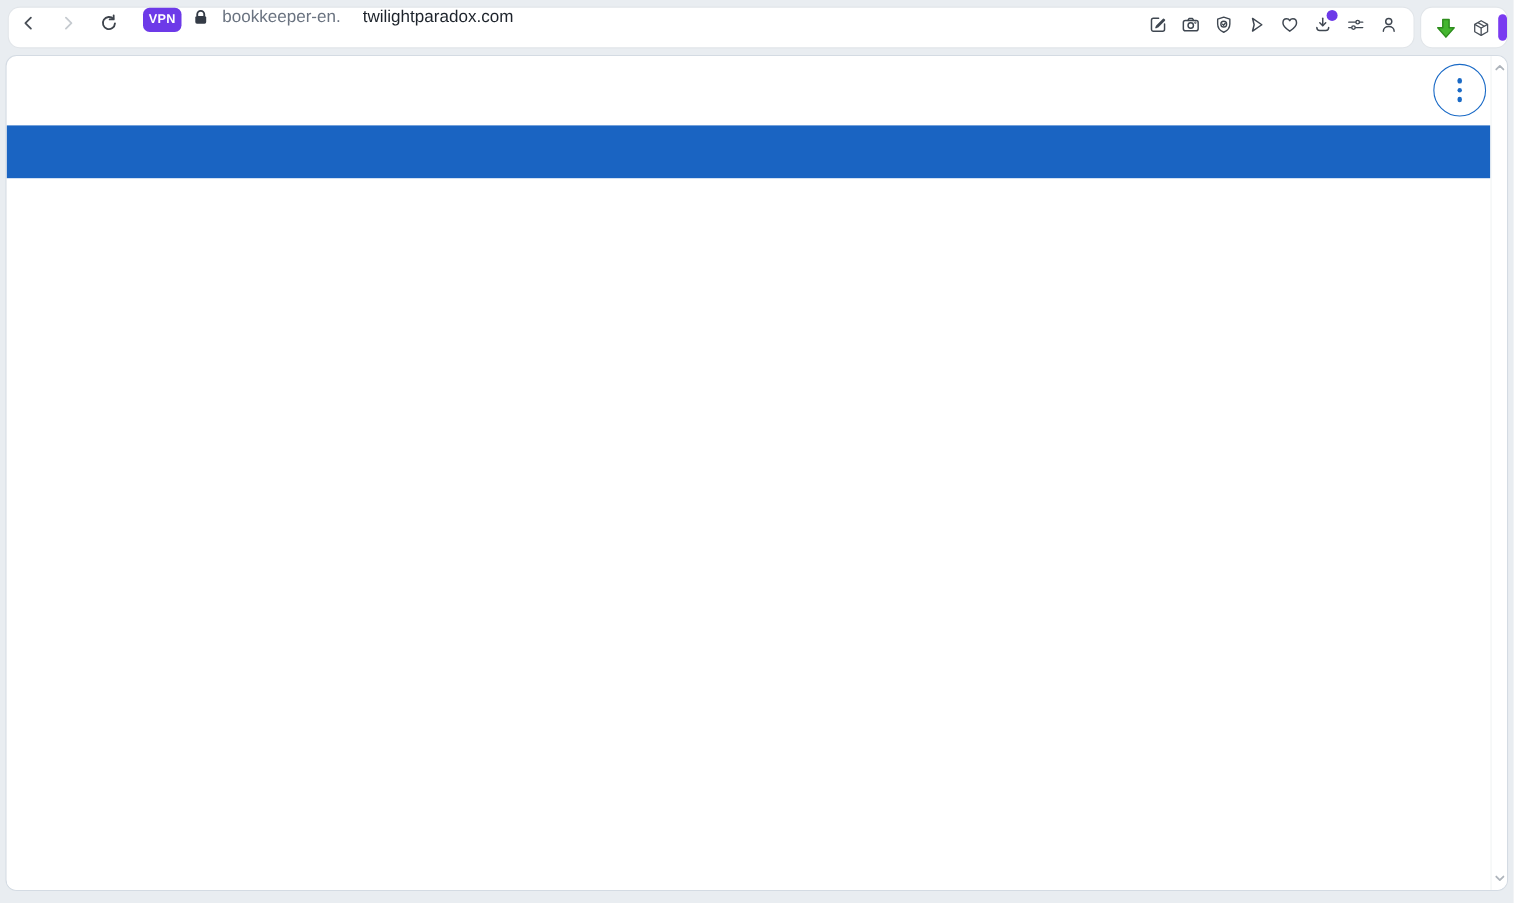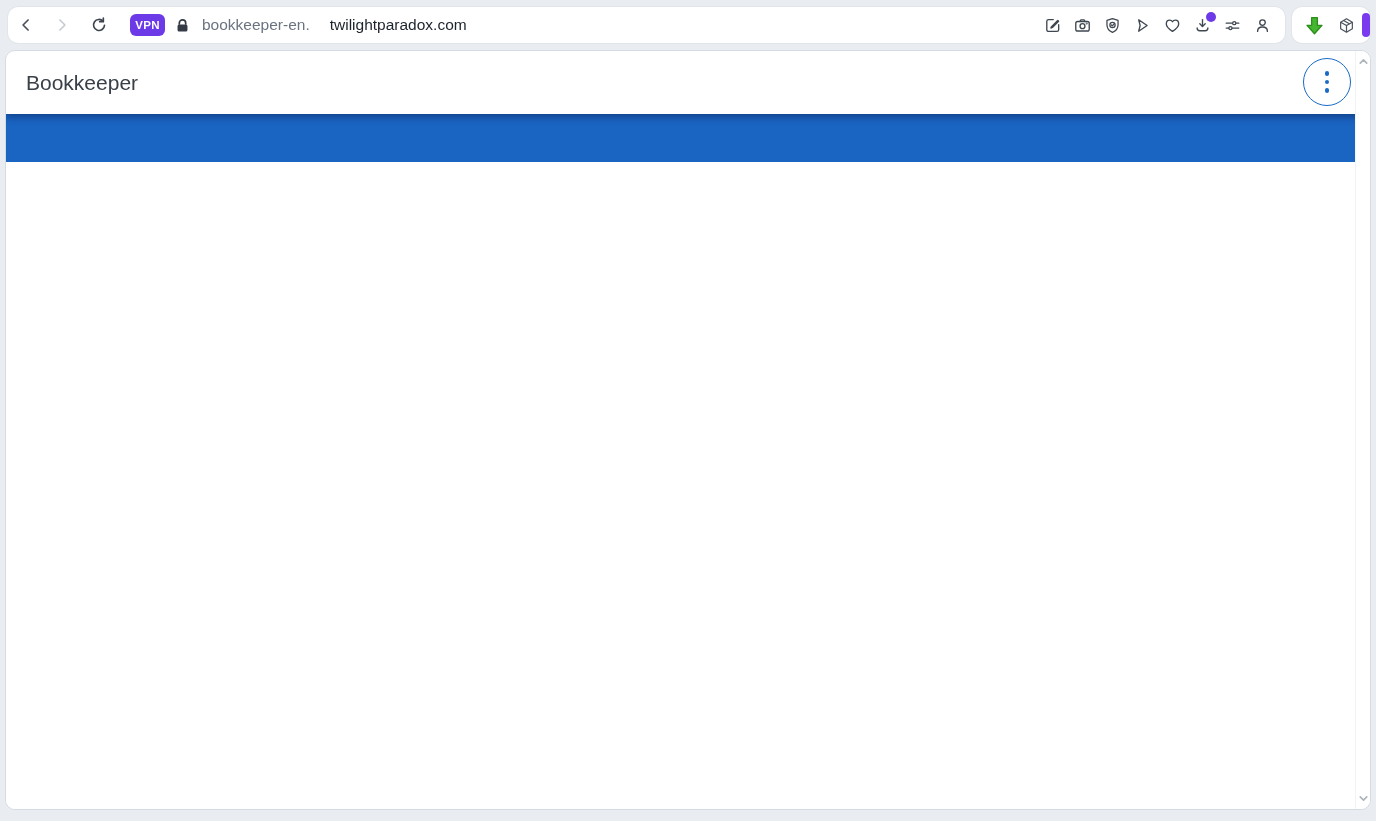--- a/index.html
+++ b/index.html
@@ -9,21 +9,21 @@
     background:var(--window_bg,#e9edf1);
     position:relative;
   }
   svg { display:block; }
 
   
   .toolbar { position:absolute; left:0; top:0; width:1376px; height:50px; }
   .address-pill {
     position:absolute; left:8px; top:7px; width:1277px; height:36px;
     background:#ffffff; border-radius:10px;
-    display:flex; align-items:center;
+    display:flex; align-items:flex-start;
     box-shadow:0 0 0 1px rgba(0,0,0,0.03);
   }
   .nav-btn { width:28px; height:28px; display:flex; align-items:center; justify-content:center; cursor:pointer; }
   .nav-back { margin-left:4px; }
   .nav-fwd  { margin-left:8px; }
   .nav-reload { margin-left:9px; }
   .vpn-badge {
     margin-left:17px; width:35px; height:22px; border-radius:6px;
     background:var(--vpn_purple,#6d3ae8); color:#fff;
     font-size:11.5px; font-weight:bold; letter-spacing:.3px;
@@ -233,23 +233,20 @@
           <path d="M8.3 5.7 L15.7 9.9"></path>
         </svg>
       </span>
     </div>
     <div class="purple-pill"></div>
   </div>
 </div>
 
 <div class="viewport">
 
-  <div class="page-header">
-    <div class="page-title">Bookkeeper</div>
-  </div>
 
   <div class="kebab-button" style="z-index:3;">
     <i></i>
     <i></i>
     <i></i>
   </div>
 
   <div class="blue-banner"></div>
 
   <div class="page-body"></div>

